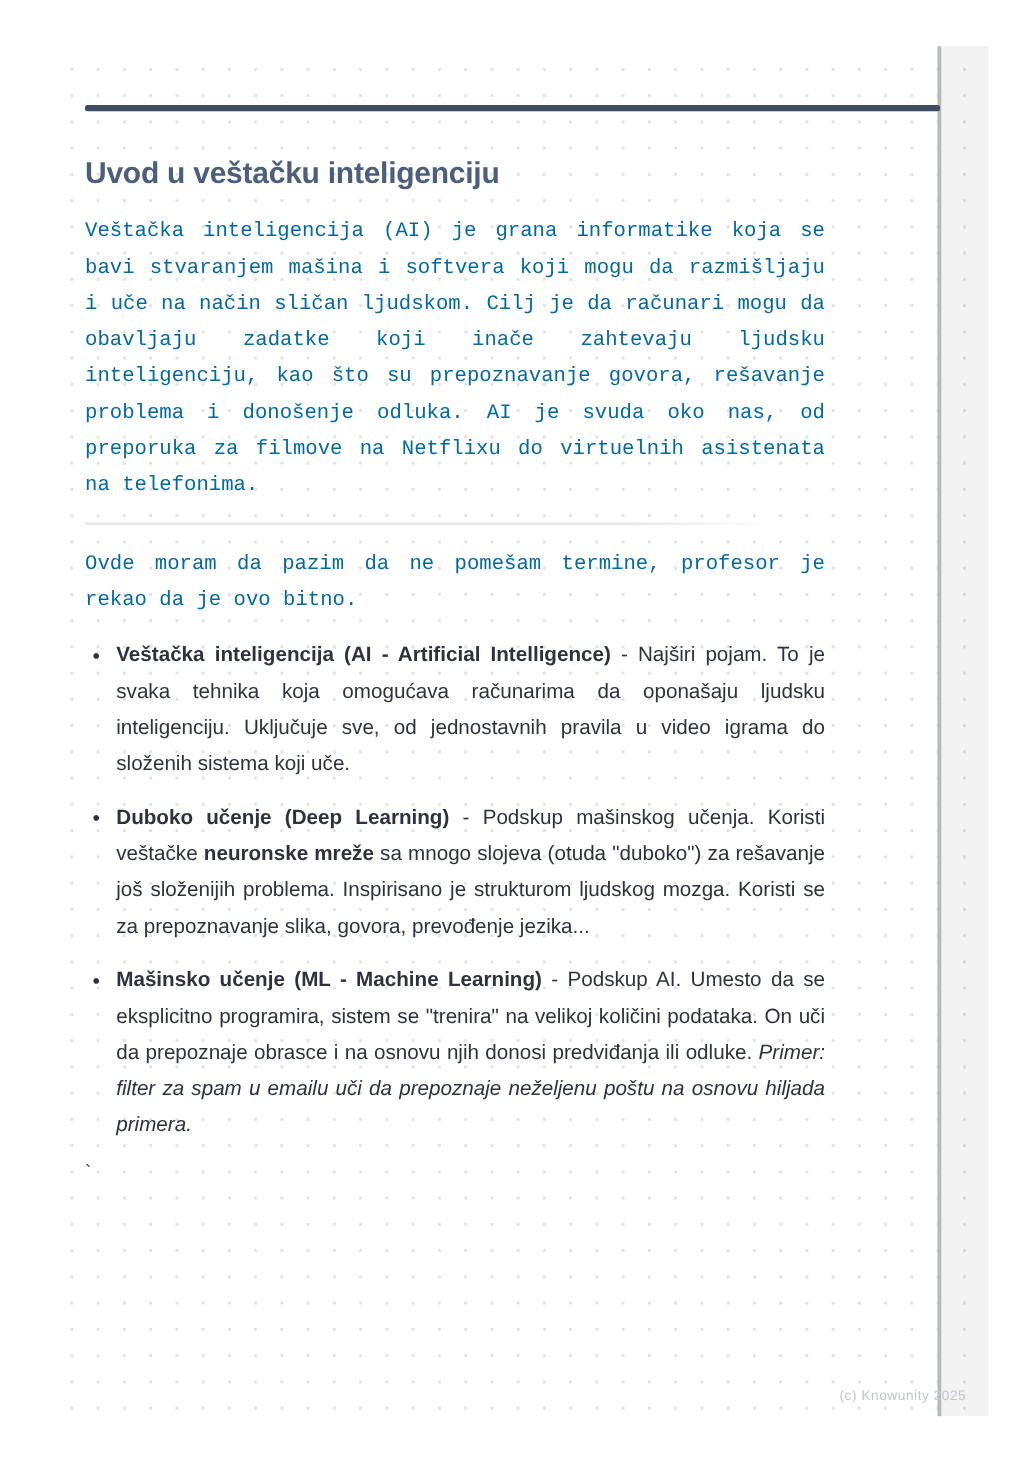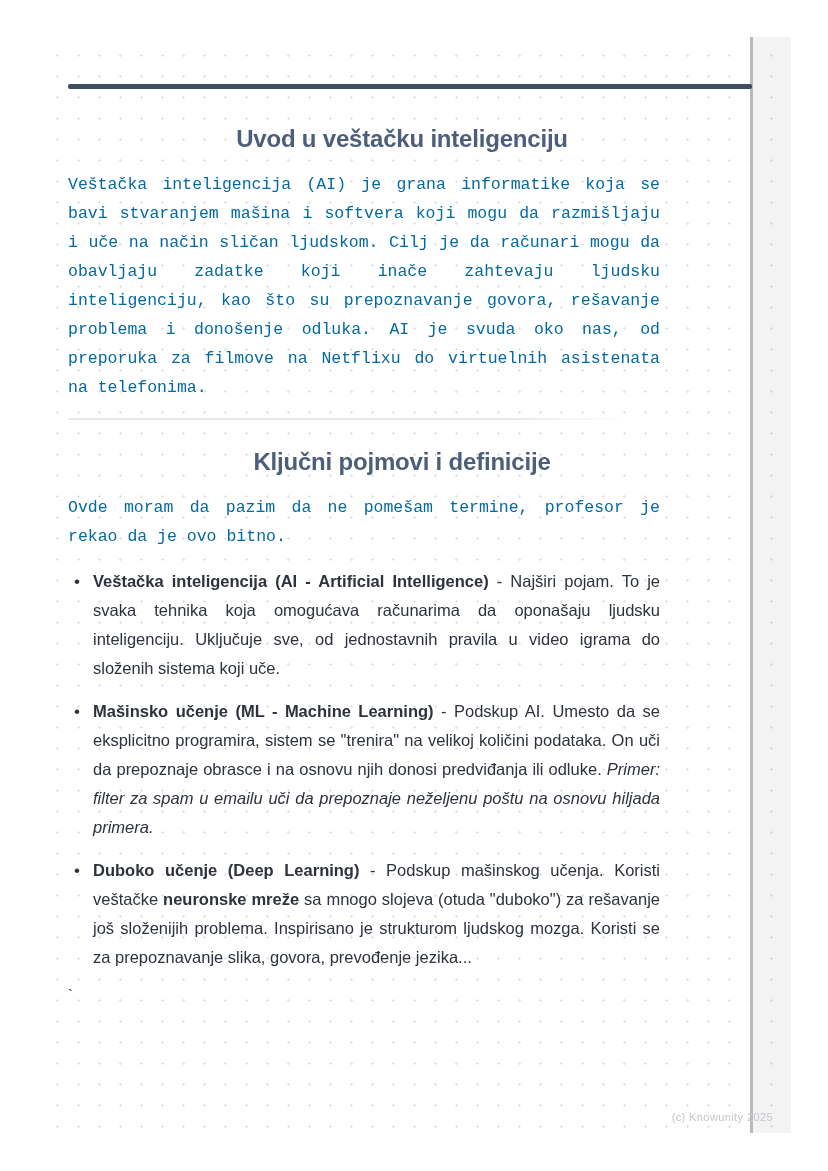--- a/index.html
+++ b/index.html
@@ -54,21 +54,20 @@
     border-radius: 2px;
   }
 
   h2.section-heading {
     margin: 34px 16px 0 0;
     font-size: 24px;
     line-height: 31px;
     font-weight: bold;
     letter-spacing: -0.2px;
     color: #4d5e7a;
-    text-align: center;
   }
   h2.section-heading.second { margin-top: 26px; }
 
   p.body-text {
     margin: 16px 0 0 0;
     width: 592px;
     font-size: 16.5px;
     line-height: 29px;
     text-align: justify;
     color: #0369a1;
@@ -135,29 +134,28 @@
     <div class="title-rule"></div>
 
     <section>
       <h2 class="section-heading">Uvod u veštačku inteligenciju</h2>
       <p class="body-text">Veštačka inteligencija (AI) je grana informatike koja se bavi stvaranjem mašina i softvera koji mogu da razmišljaju i uče na način sličan ljudskom. Cilj je da računari mogu da obavljaju zadatke koji inače zahtevaju ljudsku inteligenciju, kao što su prepoznavanje govora, rešavanje problema i donošenje odluka. AI je svuda oko nas, od preporuka za filmove na Netflixu do virtuelnih asistenata na telefonima.</p>
     </section>
 
     <div class="divider"></div>
 
     <section>
-      <h2 class="section-heading second">Ključni pojmovi i definicije</h2>
       <p class="body-text">Ovde moram da pazim da ne pomešam termine, profesor je rekao da je ovo bitno.</p>
 
       <ul class="definitions">
         <li><span class="b">Veštačka inteligencija (AI - Artificial Intelligence)</span><span> - Najširi pojam. To je svaka tehnika koja omogućava računarima da oponašaju ljudsku inteligenciju. Uključuje sve, od jednostavnih pravila u video igrama do složenih sistema koji uče.</span></li>
 
+        <li><span class="b">Duboko učenje (Deep Learning)</span><span> - Podskup mašinskog učenja. Koristi veštačke </span><span class="b">neuronske mreže</span><span> sa mnogo slojeva (otuda "duboko") za rešavanje još složenijih problema. Inspirisano je strukturom ljudskog mozga. Koristi se za prepoznavanje slika, govora, prevođenje jezika...</span></li>
+
         <li><span class="b">Mašinsko učenje (ML - Machine Learning)</span><span> - Podskup AI. Umesto da se eksplicitno programira, sistem se "trenira" na velikoj količini podataka. On uči da prepoznaje obrasce i na osnovu njih donosi predviđanja ili odluke. </span><em class="example">Primer: filter za spam u emailu uči da prepoznaje neželjenu poštu na osnovu hiljada primera.</em></li>
-
-        <li><span class="b">Duboko učenje (Deep Learning)</span><span> - Podskup mašinskog učenja. Koristi veštačke </span><span class="b">neuronske mreže</span><span> sa mnogo slojeva (otuda "duboko") za rešavanje još složenijih problema. Inspirisano je strukturom ljudskog mozga. Koristi se za prepoznavanje slika, govora, prevođenje jezika...</span></li>
       </ul>
     </section>
 
     <div class="stray-mark">`</div>
   </div>
 
   <div class="footer-watermark">(c) Knowunity 2025</div>
 </div>
 
 </body></html>

